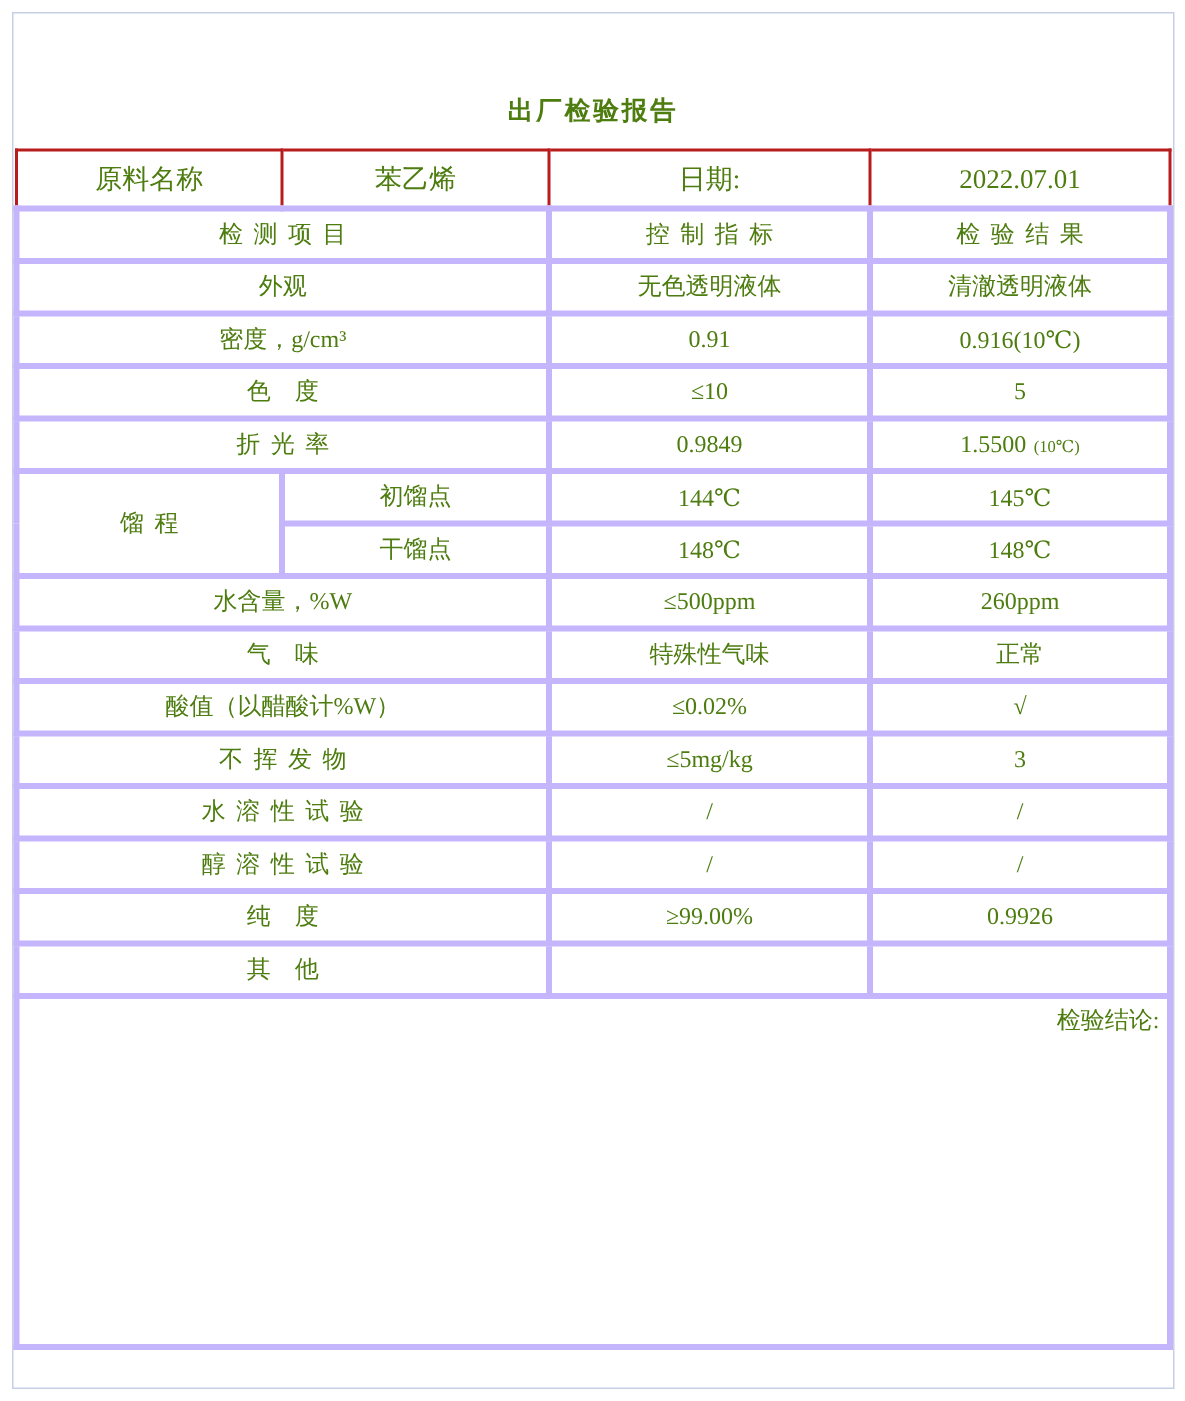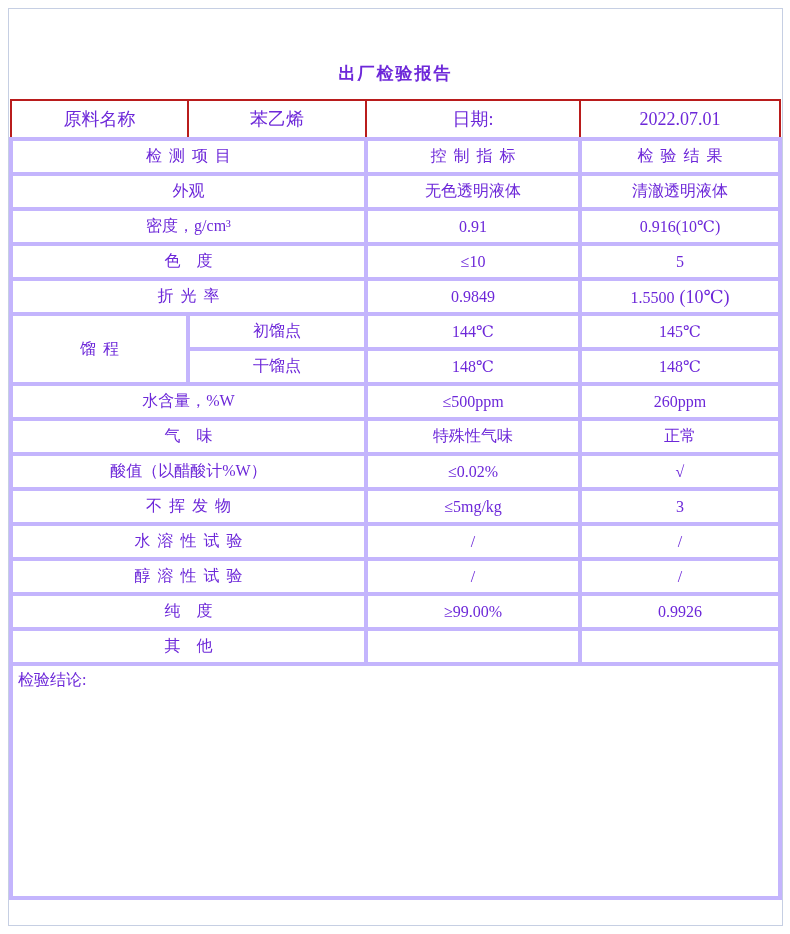--- a/index.html
+++ b/index.html
@@ -2,21 +2,21 @@
 <html><head>
 <meta charset="utf-8">
 <style>
   html, body { margin: 0; padding: 0; background: #ffffff; }
   .page {
     position: relative;
     width: 790px;
     height: 934px;
     background: #ffffff;
     font-family: "Liberation Serif", "DejaVu Serif", serif;
-    color: #6d28d9;
+    color: #4d7c0f;
     overflow: hidden;
   }
   .sheet {
     position: absolute;
     left: 8px;
     top: 8px;
     width: 775px;
     height: 918px;
     box-sizing: border-box;
     border: 1px solid #c6cfe3;
@@ -52,25 +52,25 @@
     white-space: nowrap;
   }
   tr.head-row { height: 39px; }
   tr.head-row td {
     border: 2px solid #b91c1c;
     font-size: 18px;
   }
   tr.r { height: 35px; }
   tr.colhead-row td { word-spacing: 3px; }
   td.lbl { word-spacing: 3px; margin-top: 12px; }
-  .small-note { font-size: 18px; margin-left: 5px; }
+  .small-note { font-size: 11px; margin-left: 5px; }
   tr.conclusion-row { height: 234px; }
   tr.conclusion-row td {
     vertical-align: top;
-    text-align: left;
+    text-align: right;
     padding: 4px 5px;
     white-space: normal;
   }
   .footer {
     position: relative;
     height: 27px;
     display: flex;
     align-items: center;
     font-size: 16px;
     padding-left: 21px;

